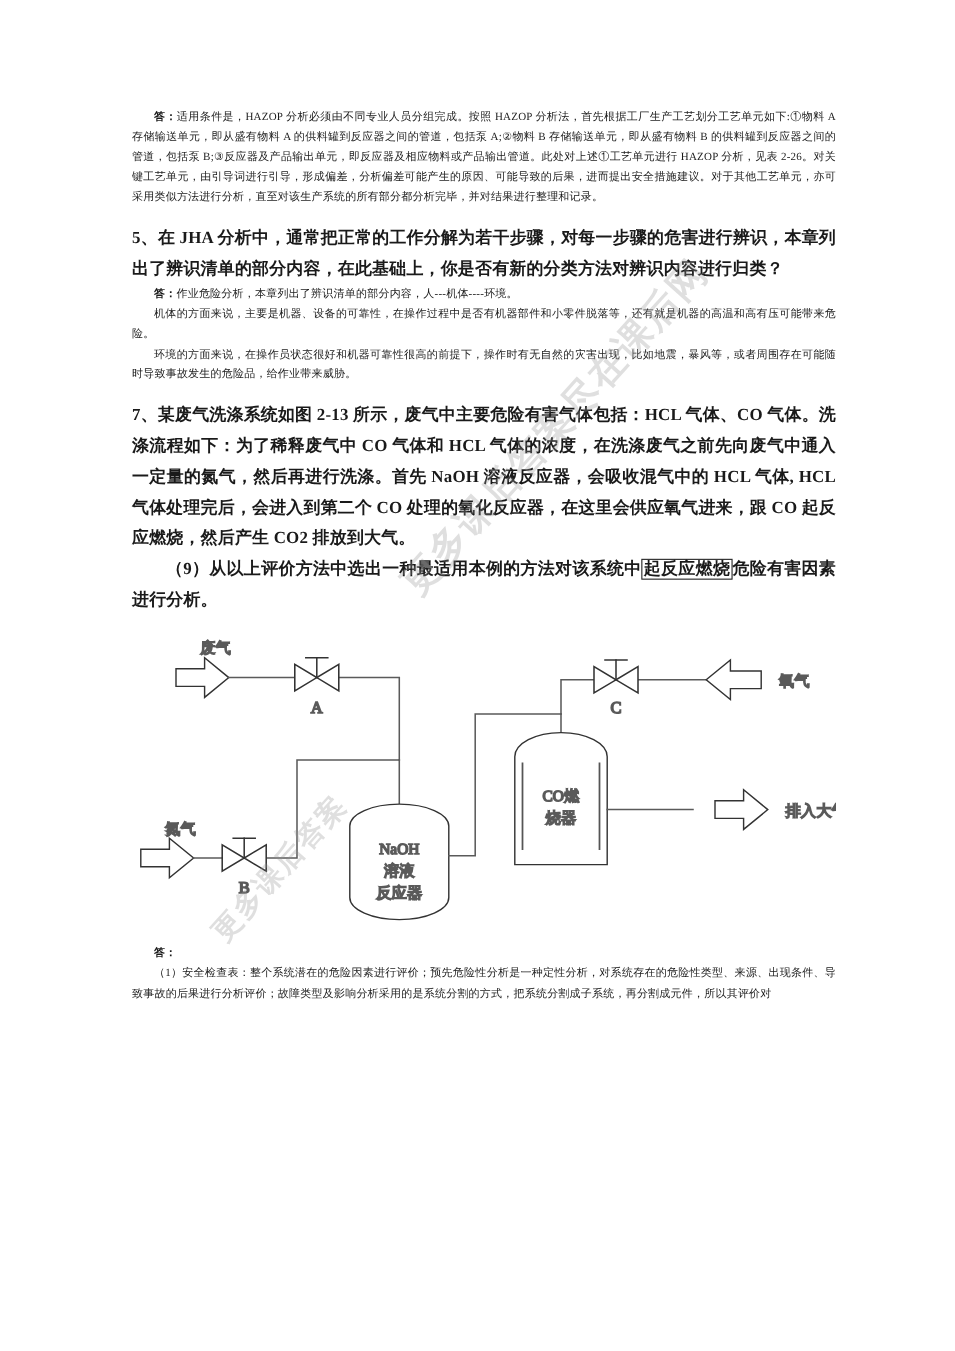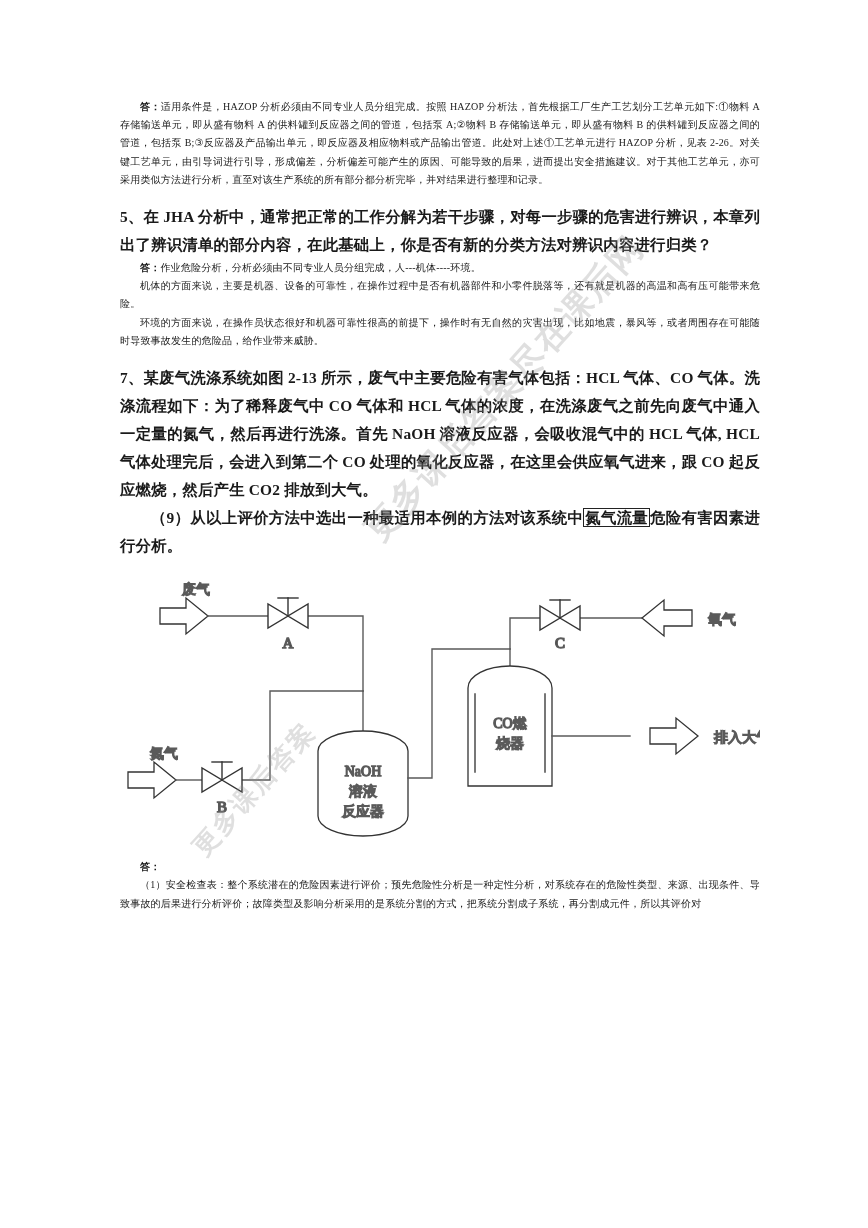--- a/index.html
+++ b/index.html
@@ -108,28 +108,28 @@
     <div class="wm-text wm2">更多课后答案</div>
   </div>
 
   <div class="content">
 
     <p class="para indent2"><span class="ans-lead">答：</span><span>适用条件是，HAZOP 分析必须由不同专业人员分组完成。按照 HAZOP 分析法，首先根据工厂生产工艺划分工艺单元如下:①物料 A 存储输送单元，即从盛有物料 A 的供料罐到反应器之间的管道，包括泵 A;②物料 B 存储输送单元，即从盛有物料 B 的供料罐到反应器之间的管道，包括泵 B;③反应器及产品输出单元，即反应器及相应物料或产品输出管道。此处对上述①工艺单元进行 HAZOP 分析，见表 2-26。对关键工艺单元，由引导词进行引导，形成偏差，分析偏差可能产生的原因、可能导致的后果，进而提出安全措施建议。对于其他工艺单元，亦可采用类似方法进行分析，直至对该生产系统的所有部分都分析完毕，并对结果进行整理和记录。</span></p>
 
     <div class="gap-q"></div>
 
     <p class="qhead">5、在 JHA 分析中，通常把正常的工作分解为若干步骤，对每一步骤的危害进行辨识，本章列出了辨识清单的部分内容，在此基础上，你是否有新的分类方法对辨识内容进行归类？</p>
-    <p class="para indent2"><span class="ans-lead">答：</span><span>作业危险分析，分析必须由不同专业人员分组完成，人---机体----环境。</span></p>
+    <p class="para indent2"><span class="ans-lead">答：</span><span>作业危险分析，本章列出了辨识清单的部分内容，人---机体----环境。</span></p>
     <p class="para indent2">机体的方面来说，主要是机器、设备的可靠性，在操作过程中是否有机器部件和小零件脱落等，还有就是机器的高温和高有压可能带来危险。</p>
     <p class="para indent2">环境的方面来说，在操作员状态很好和机器可靠性很高的前提下，操作时有无自然的灾害出现，比如地震，暴风等，或者周围存在可能随时导致事故发生的危险品，给作业带来威胁。</p>
 
     <div class="gap-q"></div>
 
     <p class="qhead">7、某废气洗涤系统如图 2-13 所示，废气中主要危险有害气体包括：HCL 气体、CO 气体。洗涤流程如下：为了稀释废气中 CO 气体和 HCL 气体的浓度，在洗涤废气之前先向废气中通入一定量的氮气，然后再进行洗涤。首先 NaOH 溶液反应器，会吸收混气中的 HCL 气体, HCL 气体处理完后，会进入到第二个 CO 处理的氧化反应器，在这里会供应氧气进来，跟 CO 起反应燃烧，然后产生 CO2 排放到大气。</p>
-    <p class="qhead indent2"><span>（9）从以上评价方法中选出一种最适用本例的方法对该系统中</span><span class="boxed">氮气流量</span><span>危险有害因素进行分析。</span></p>
+    <p class="qhead indent2"><span>（9）从以上评价方法中选出一种最适用本例的方法对该系统中</span><span class="boxed">起反应燃烧</span><span>危险有害因素进行分析。</span></p>
 
     <div class="figure">
       <svg width="640" height="268" viewBox="0 0 640 268" xmlns="http://www.w3.org/2000/svg">
         <g stroke="#5a5a5a" stroke-width="1.4" fill="none" stroke-linecap="square">
 
           <path d="M 40 32 L 66 32 L 66 22 L 88 40 L 66 58 L 66 48 L 40 48 Z" stroke="#333" fill="#ffffff" stroke-width="1.3"></path>
 
           <path d="M 88 40 L 148 40"></path>
           <path d="M 188 40 L 243 40 L 243 115"></path>
 

